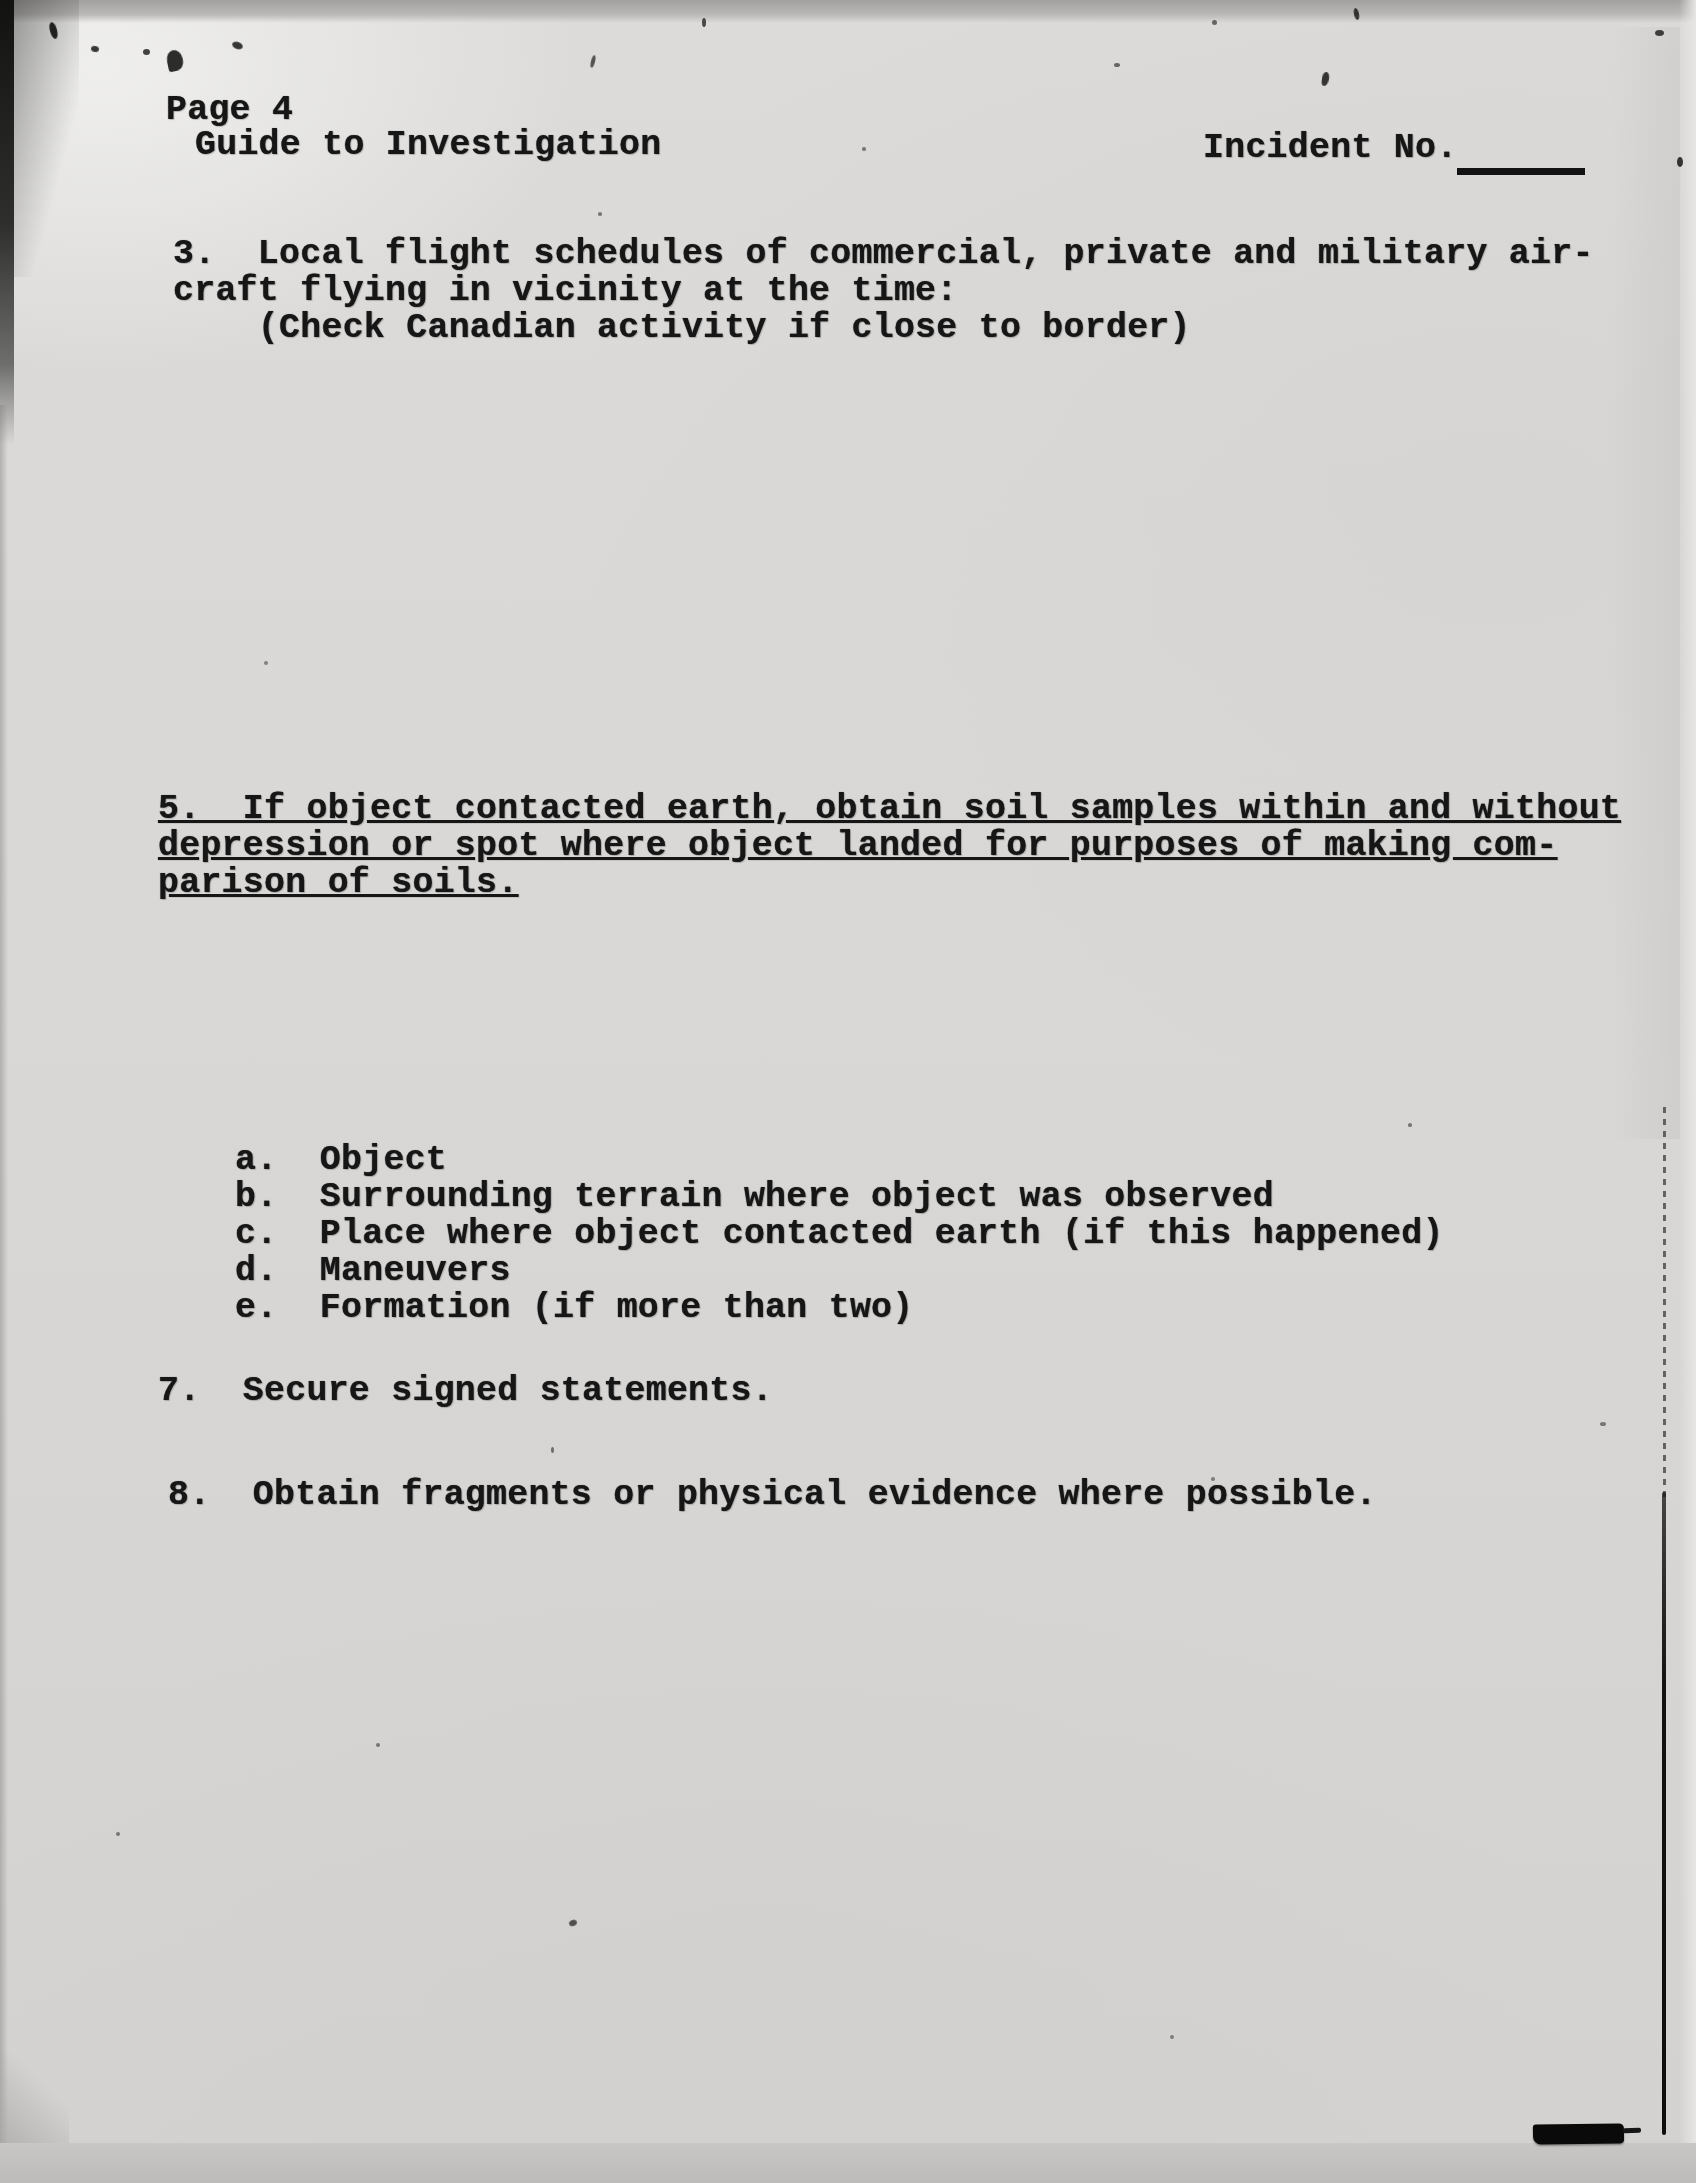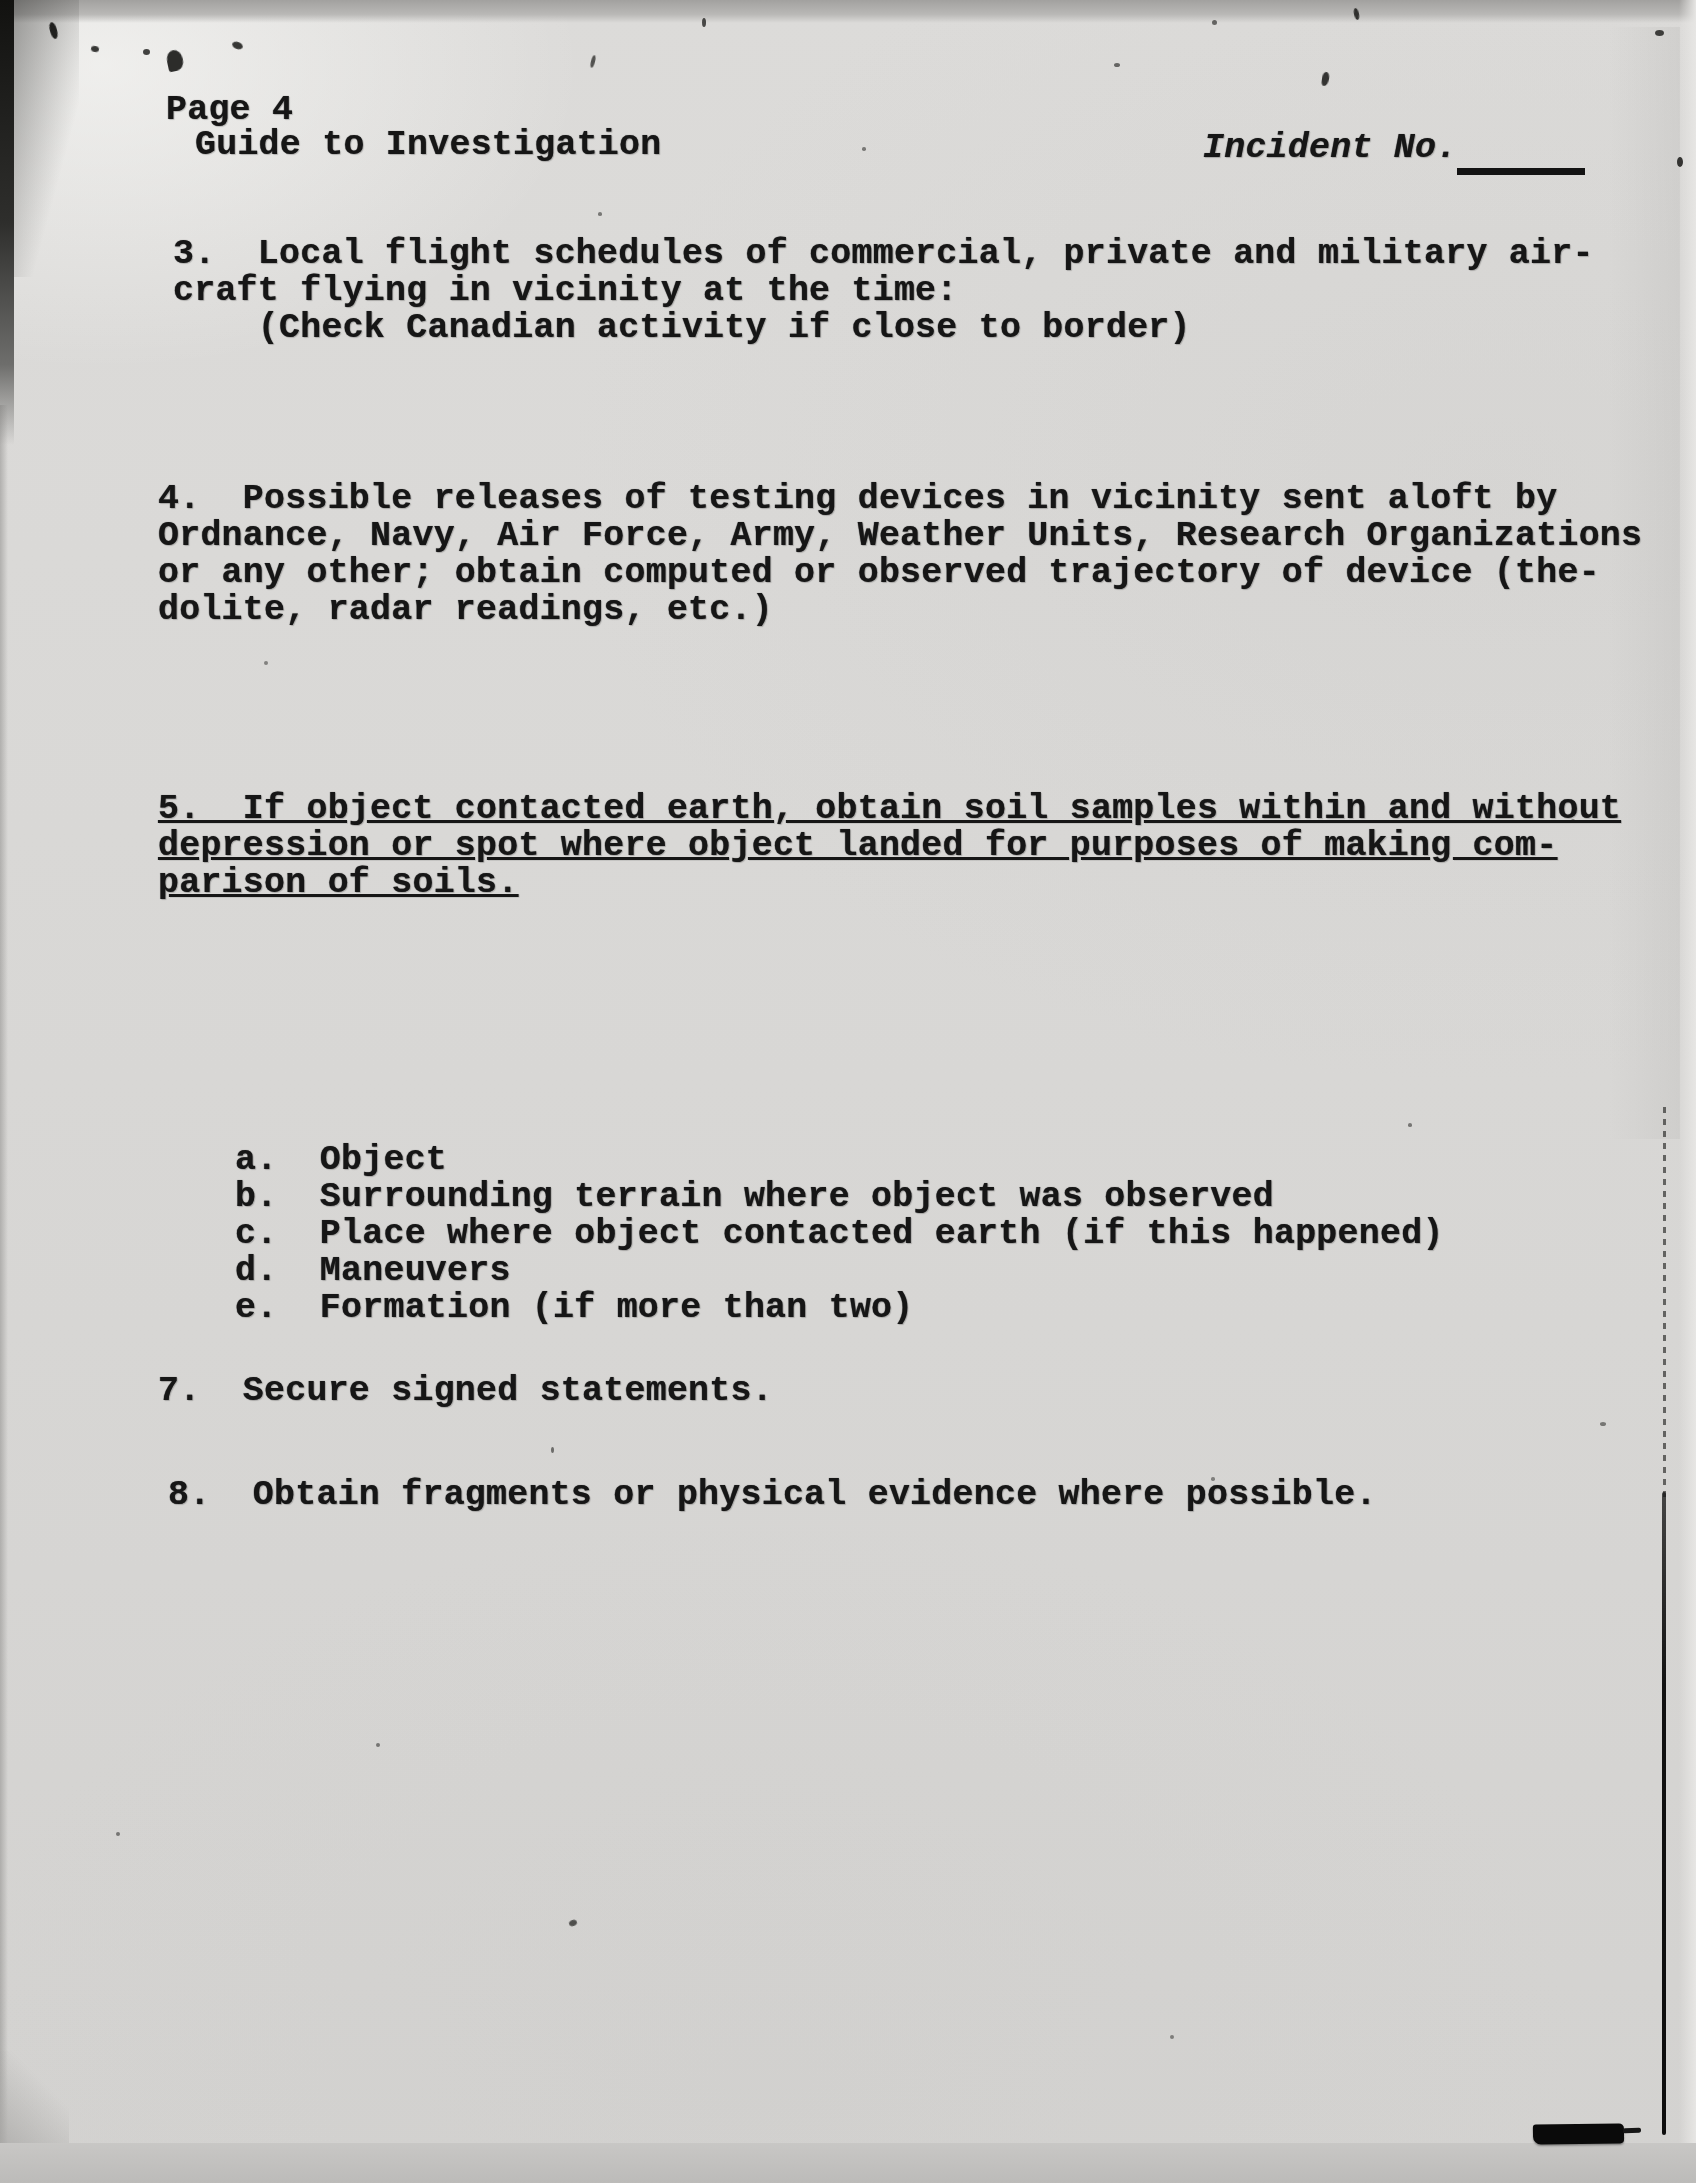--- a/index.html
+++ b/index.html
@@ -77,29 +77,25 @@
   <div class="edge-left-shadow"></div>
   <div class="edge-left-dark"></div>
   <div class="edge-left-soft"></div>
   <div class="band-right"></div>
   <div class="edge-right-light"></div>
   <div class="corner-bl"></div>
   <div class="edge-bottom"></div>
 
   <div class="t" style="left:166px;top:92px;">Page 4</div>
   <div class="t" style="left:166px;top:127px;margin-left:29px;">Guide to Investigation</div>
-  <div class="t" style="left:1203px;top:130px;font-style:italic;"><span>Incident No.</span><span class="blank">______</span></div>
+  <div class="t" style="left:1203px;top:130px;"><span>Incident No.</span><span class="blank">______</span></div>
 
   <div class="t" style="left:158px;top:236px;margin-left:15px;">3.  Local flight schedules of commercial, private and military air-
 craft flying in vicinity at the time:
     (Check Canadian activity if close to border)</div>
-  <div class="t" style="left:158px;top:481px;">4.  Possible releases of testing devices in vicinity sent aloft by
-Ordnance, Navy, Air Force, Army, Weather Units, Research Organizations
-or any other; obtain computed or observed trajectory of device (the-
-dolite, radar readings, etc.)</div>
   <div class="t" style="left:158px;top:791px;text-decoration:underline;">5.  If object contacted earth, obtain soil samples within and without
 depression or spot where object landed for purposes of making com-
 parison of soils.</div>
   <div class="t" style="left:235px;top:1142px;">a.  Object
 b.  Surrounding terrain where object was observed
 c.  Place where object contacted earth (if this happened)
 d.  Maneuvers
 e.  Formation (if more than two)</div>
   <div class="t" style="left:158px;top:1373px;">7.  Secure signed statements.</div>
   <div class="t" style="left:168px;top:1477px;">8.  Obtain fragments or physical evidence where possible.</div>

